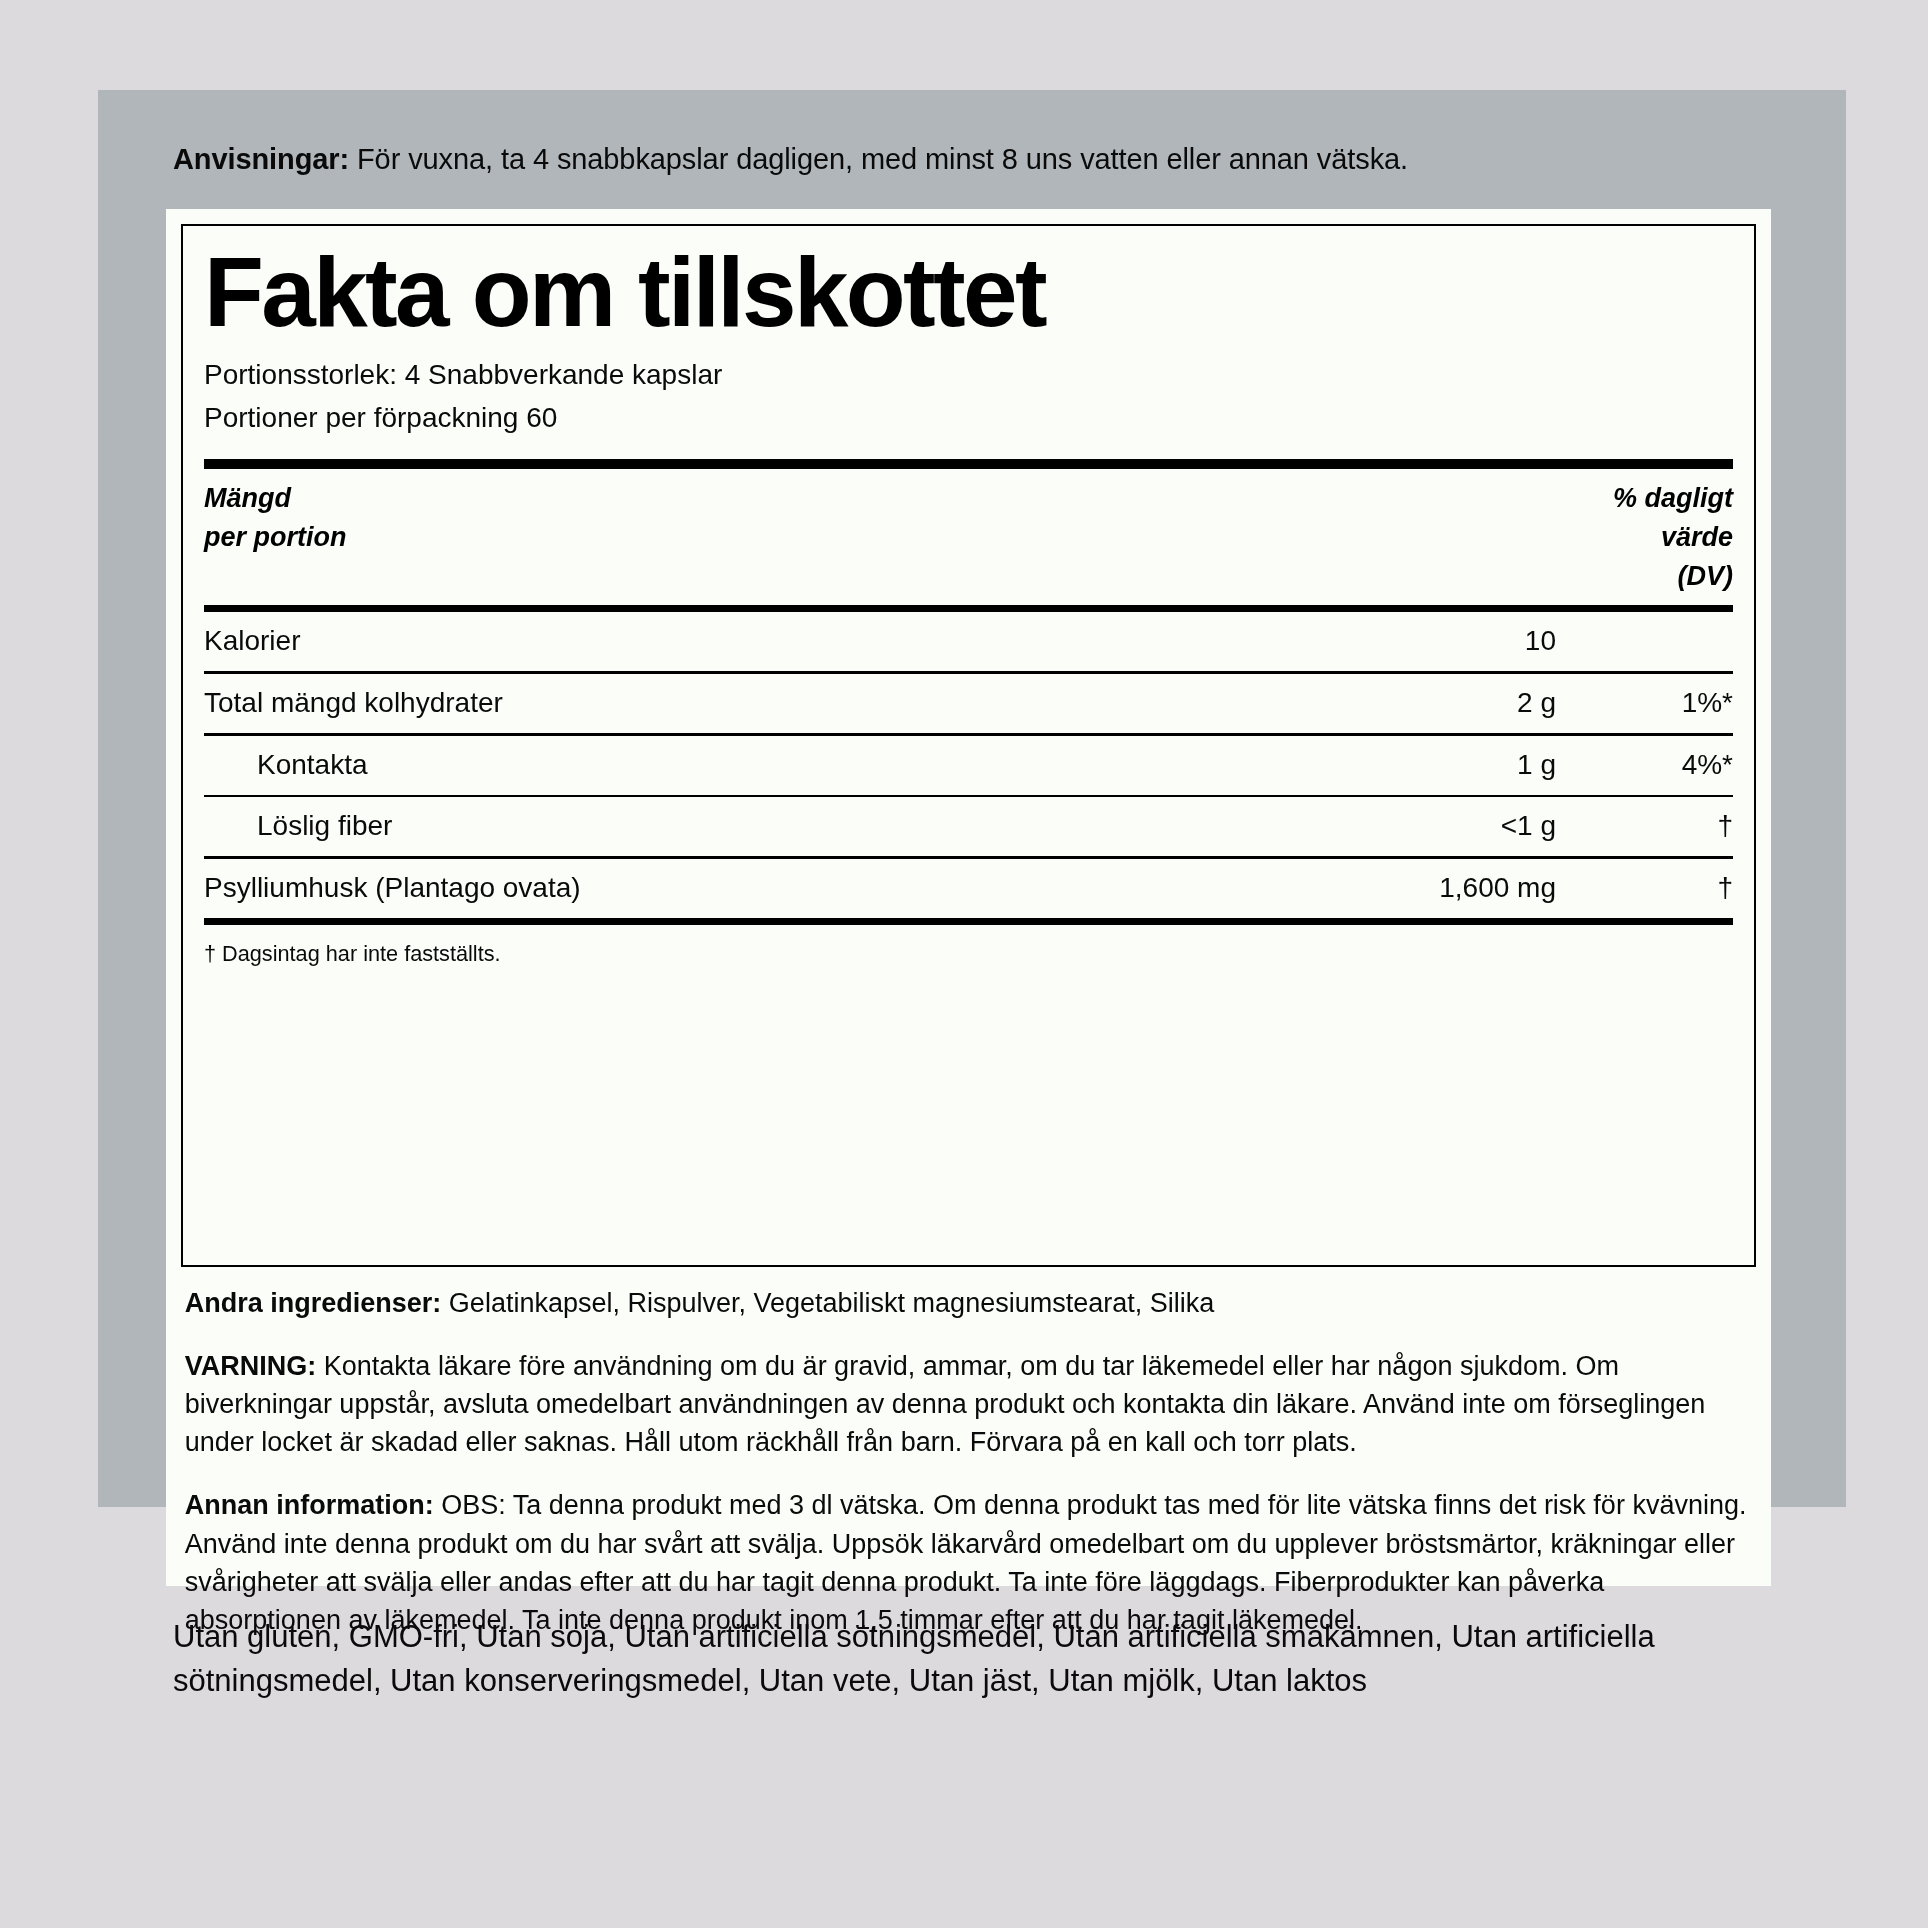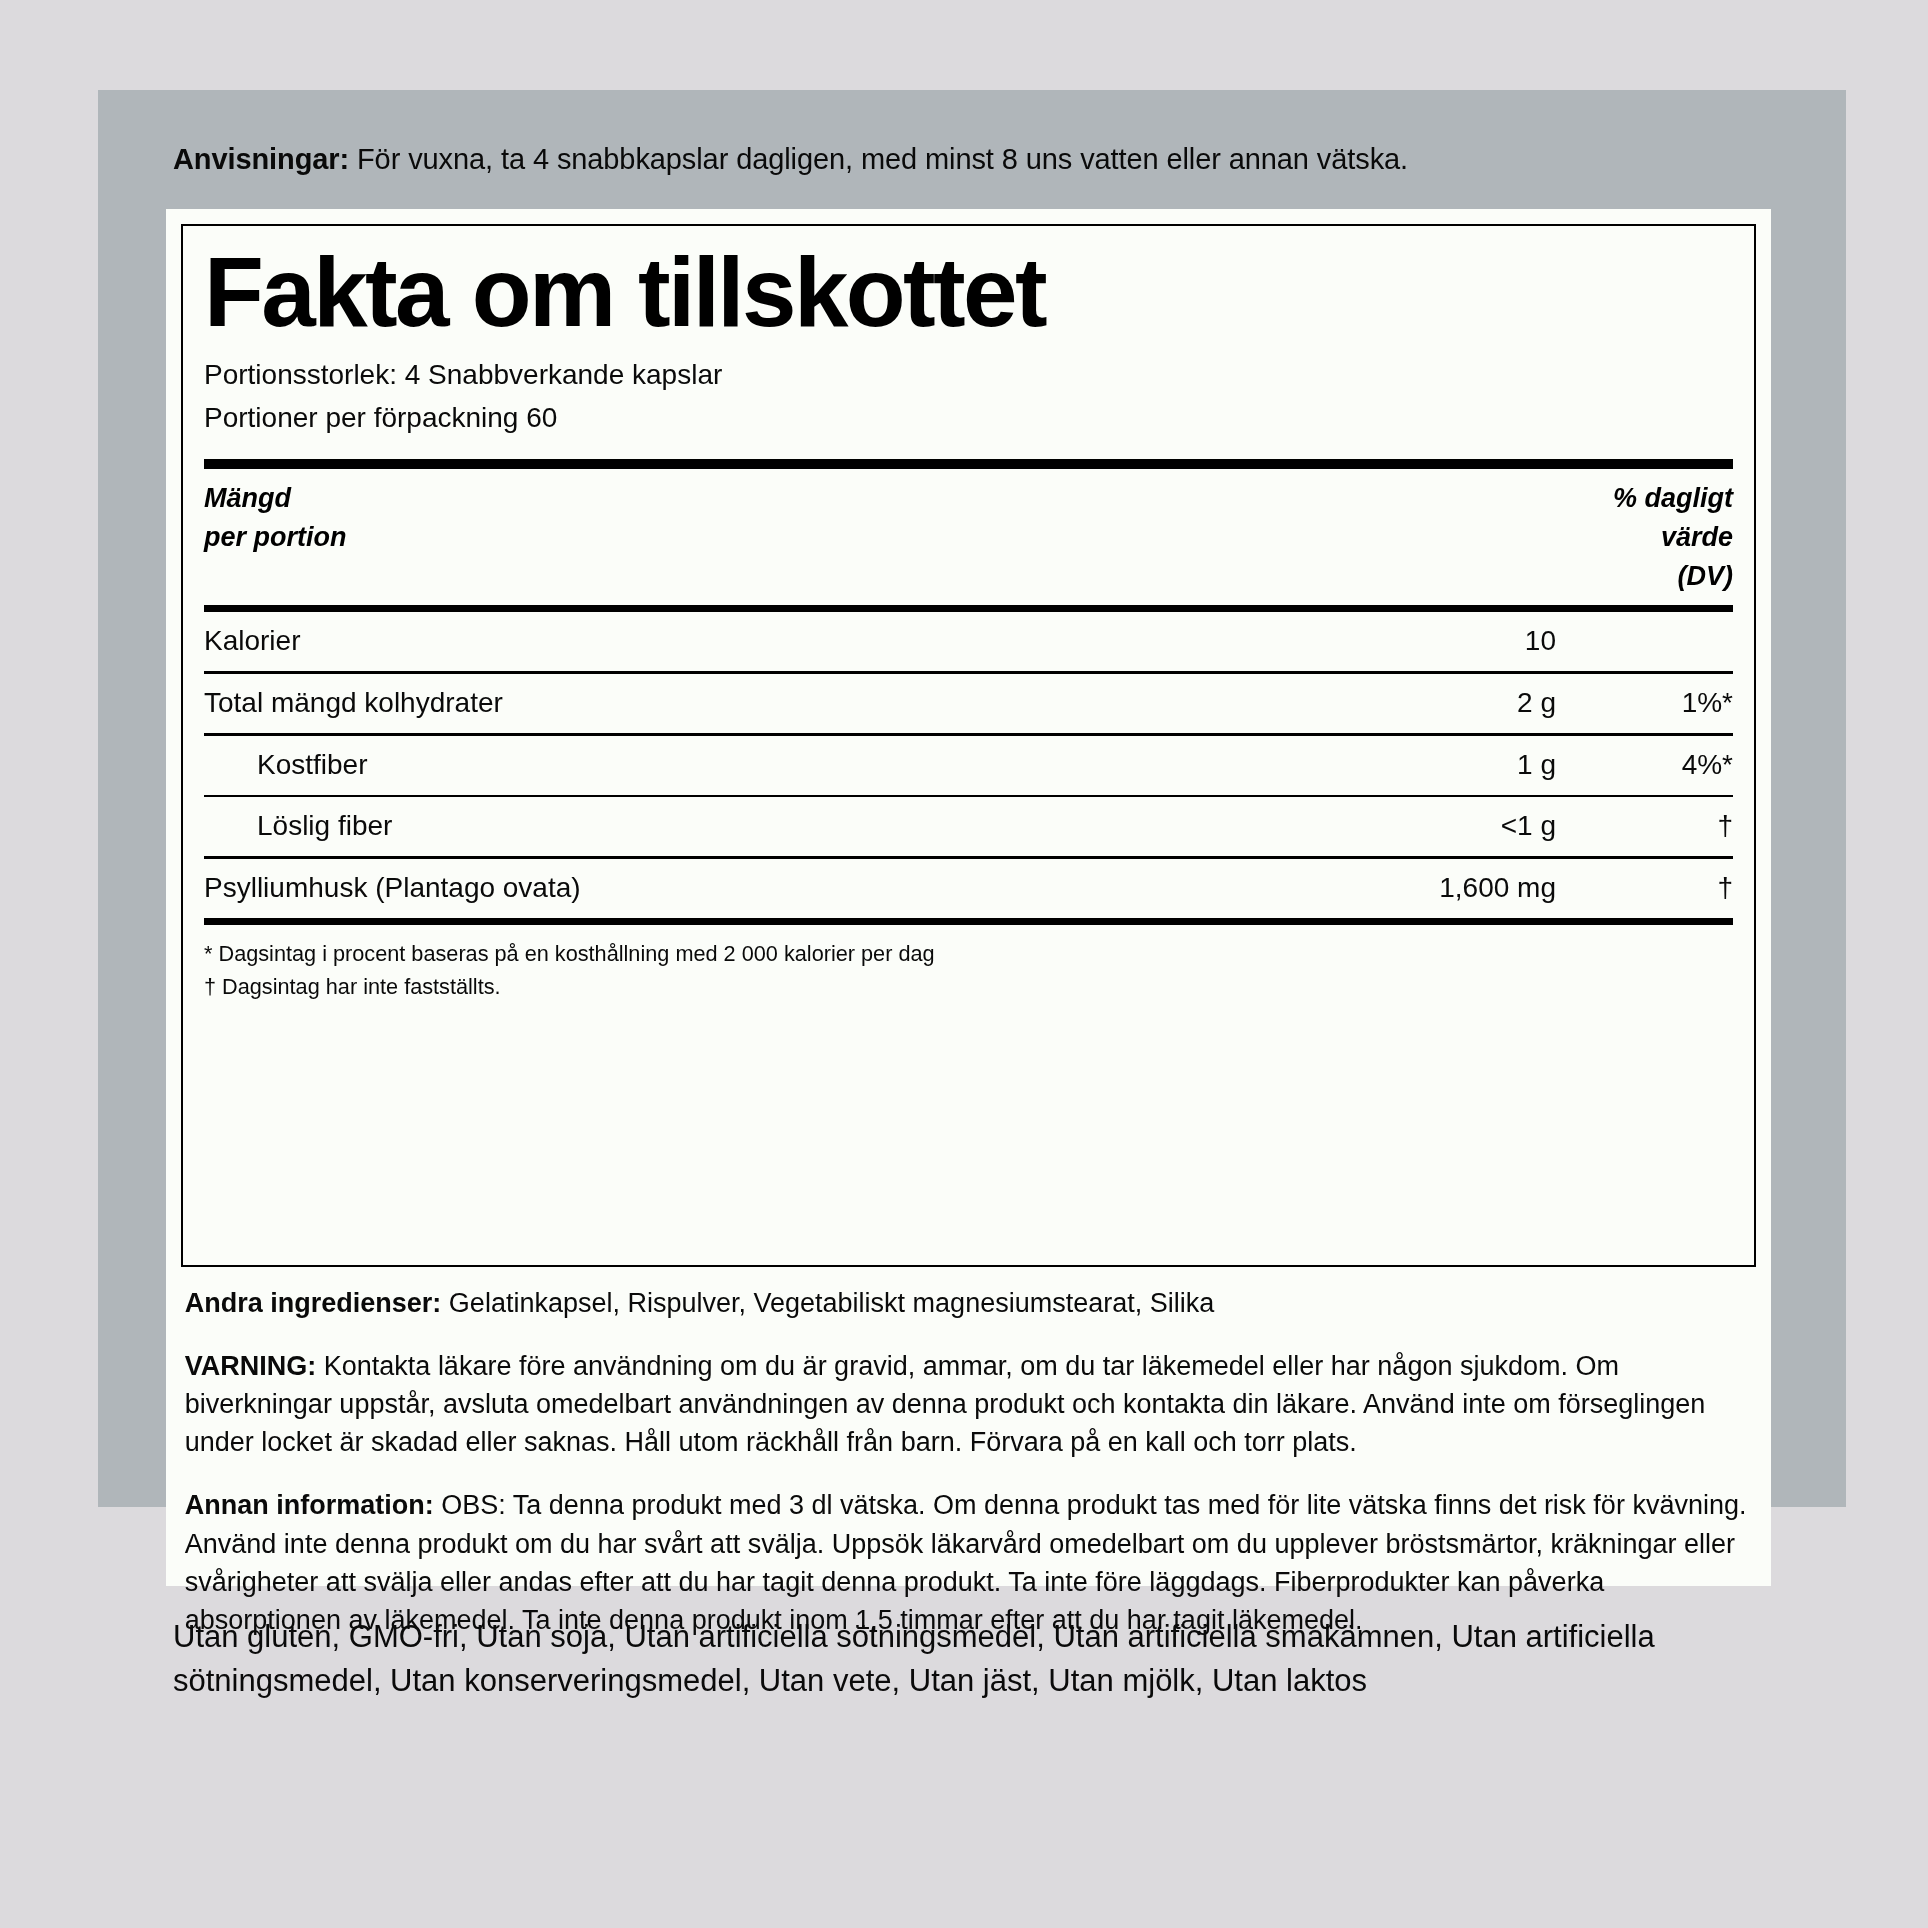--- a/index.html
+++ b/index.html
@@ -222,42 +222,41 @@
         <div class="rule-thin"></div>
 
         <div class="nrow">
           <div class="nm">Total mängd kolhydrater</div>
           <div class="amt">2 g</div>
           <div class="dv">1%*</div>
         </div>
         <div class="rule-thin"></div>
 
         <div class="nrow indent">
-          <div class="nm">Kostfiber</div>
+          <div class="nm">Kontakta</div>
           <div class="amt">1 g</div>
           <div class="dv">4%*</div>
         </div>
         <div class="rule-thin"></div>
 
         <div class="nrow indent">
           <div class="nm">Löslig fiber</div>
           <div class="amt">&lt;1 g</div>
           <div class="dv">†</div>
         </div>
         <div class="rule-thin"></div>
 
         <div class="nrow">
           <div class="nm">Psylliumhusk (Plantago ovata)</div>
           <div class="amt">1,600 mg</div>
           <div class="dv">†</div>
         </div>
         <div class="rule-med"></div>
 
         <div class="footnotes">
-          <div>* Dagsintag i procent baseras på en kosthållning med 2 000 kalorier per dag</div>
           <div>† Dagsintag har inte fastställts.</div>
         </div>
 
       </div>
 
       <div class="below">
         <p class="para">
           <b>Andra ingredienser:</b><span> Gelatinkapsel, Rispulver, Vegetabiliskt magnesiumstearat, Silika</span>
         </p>
         <p class="para">

